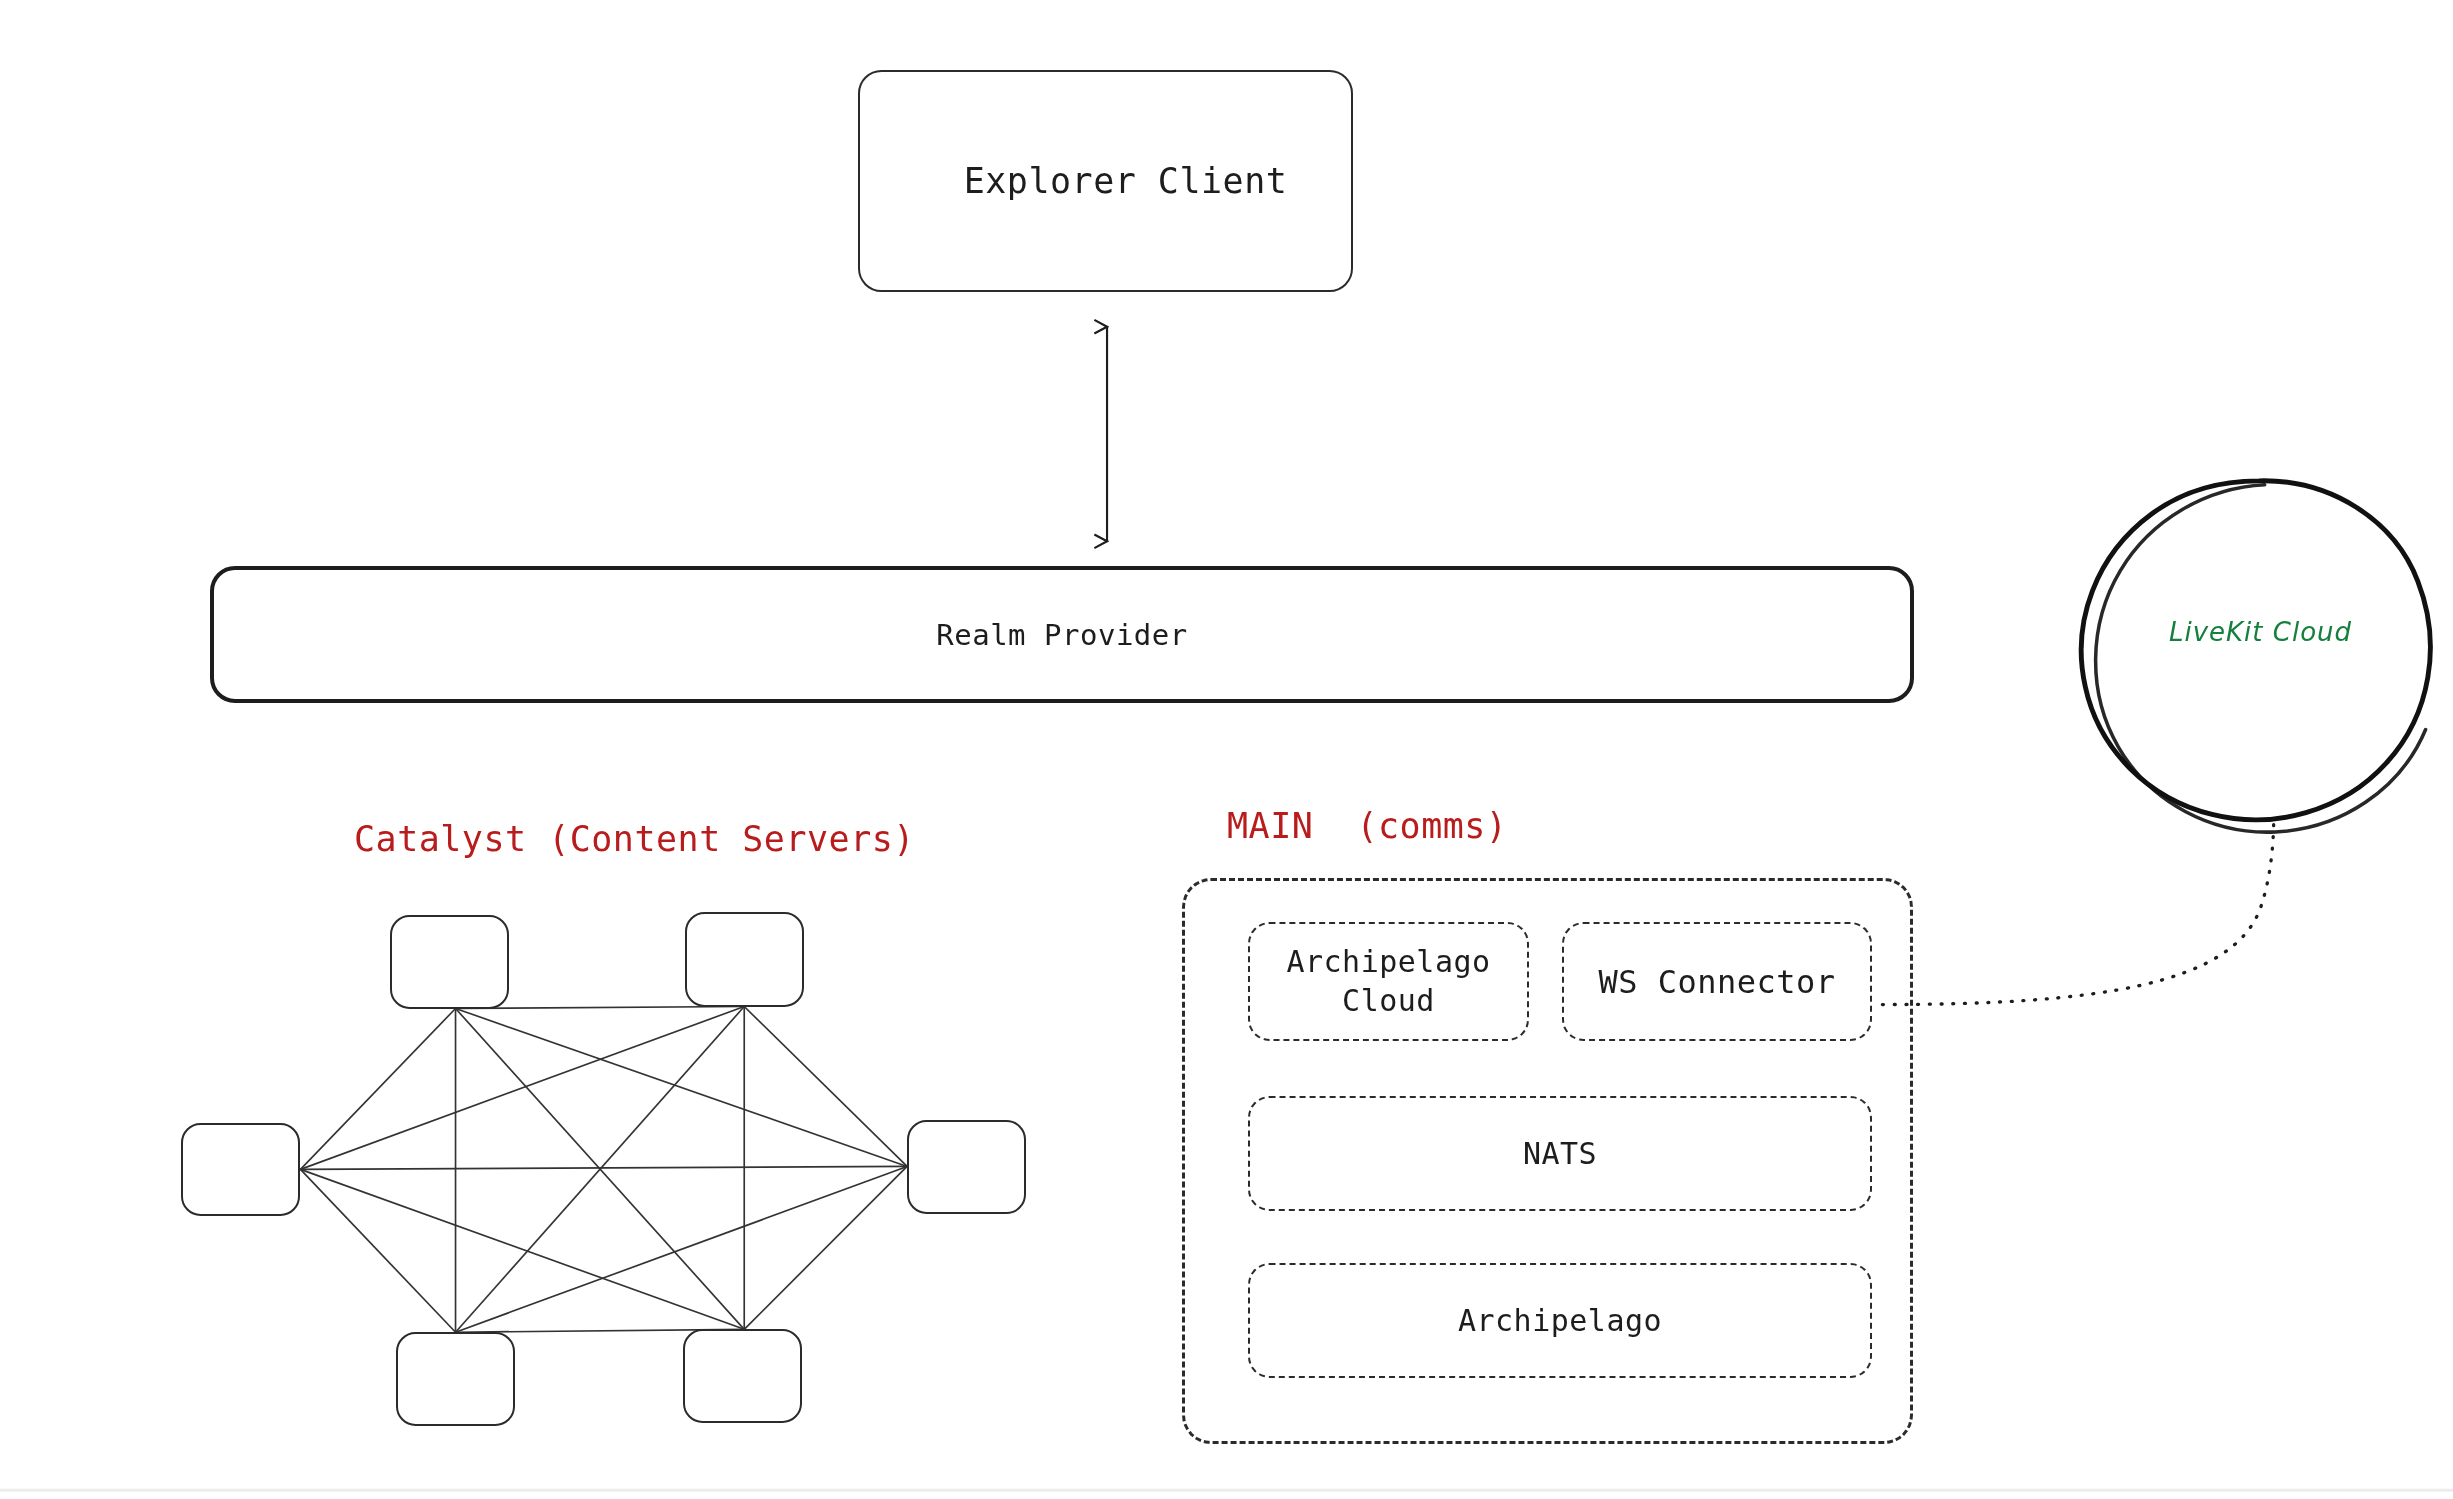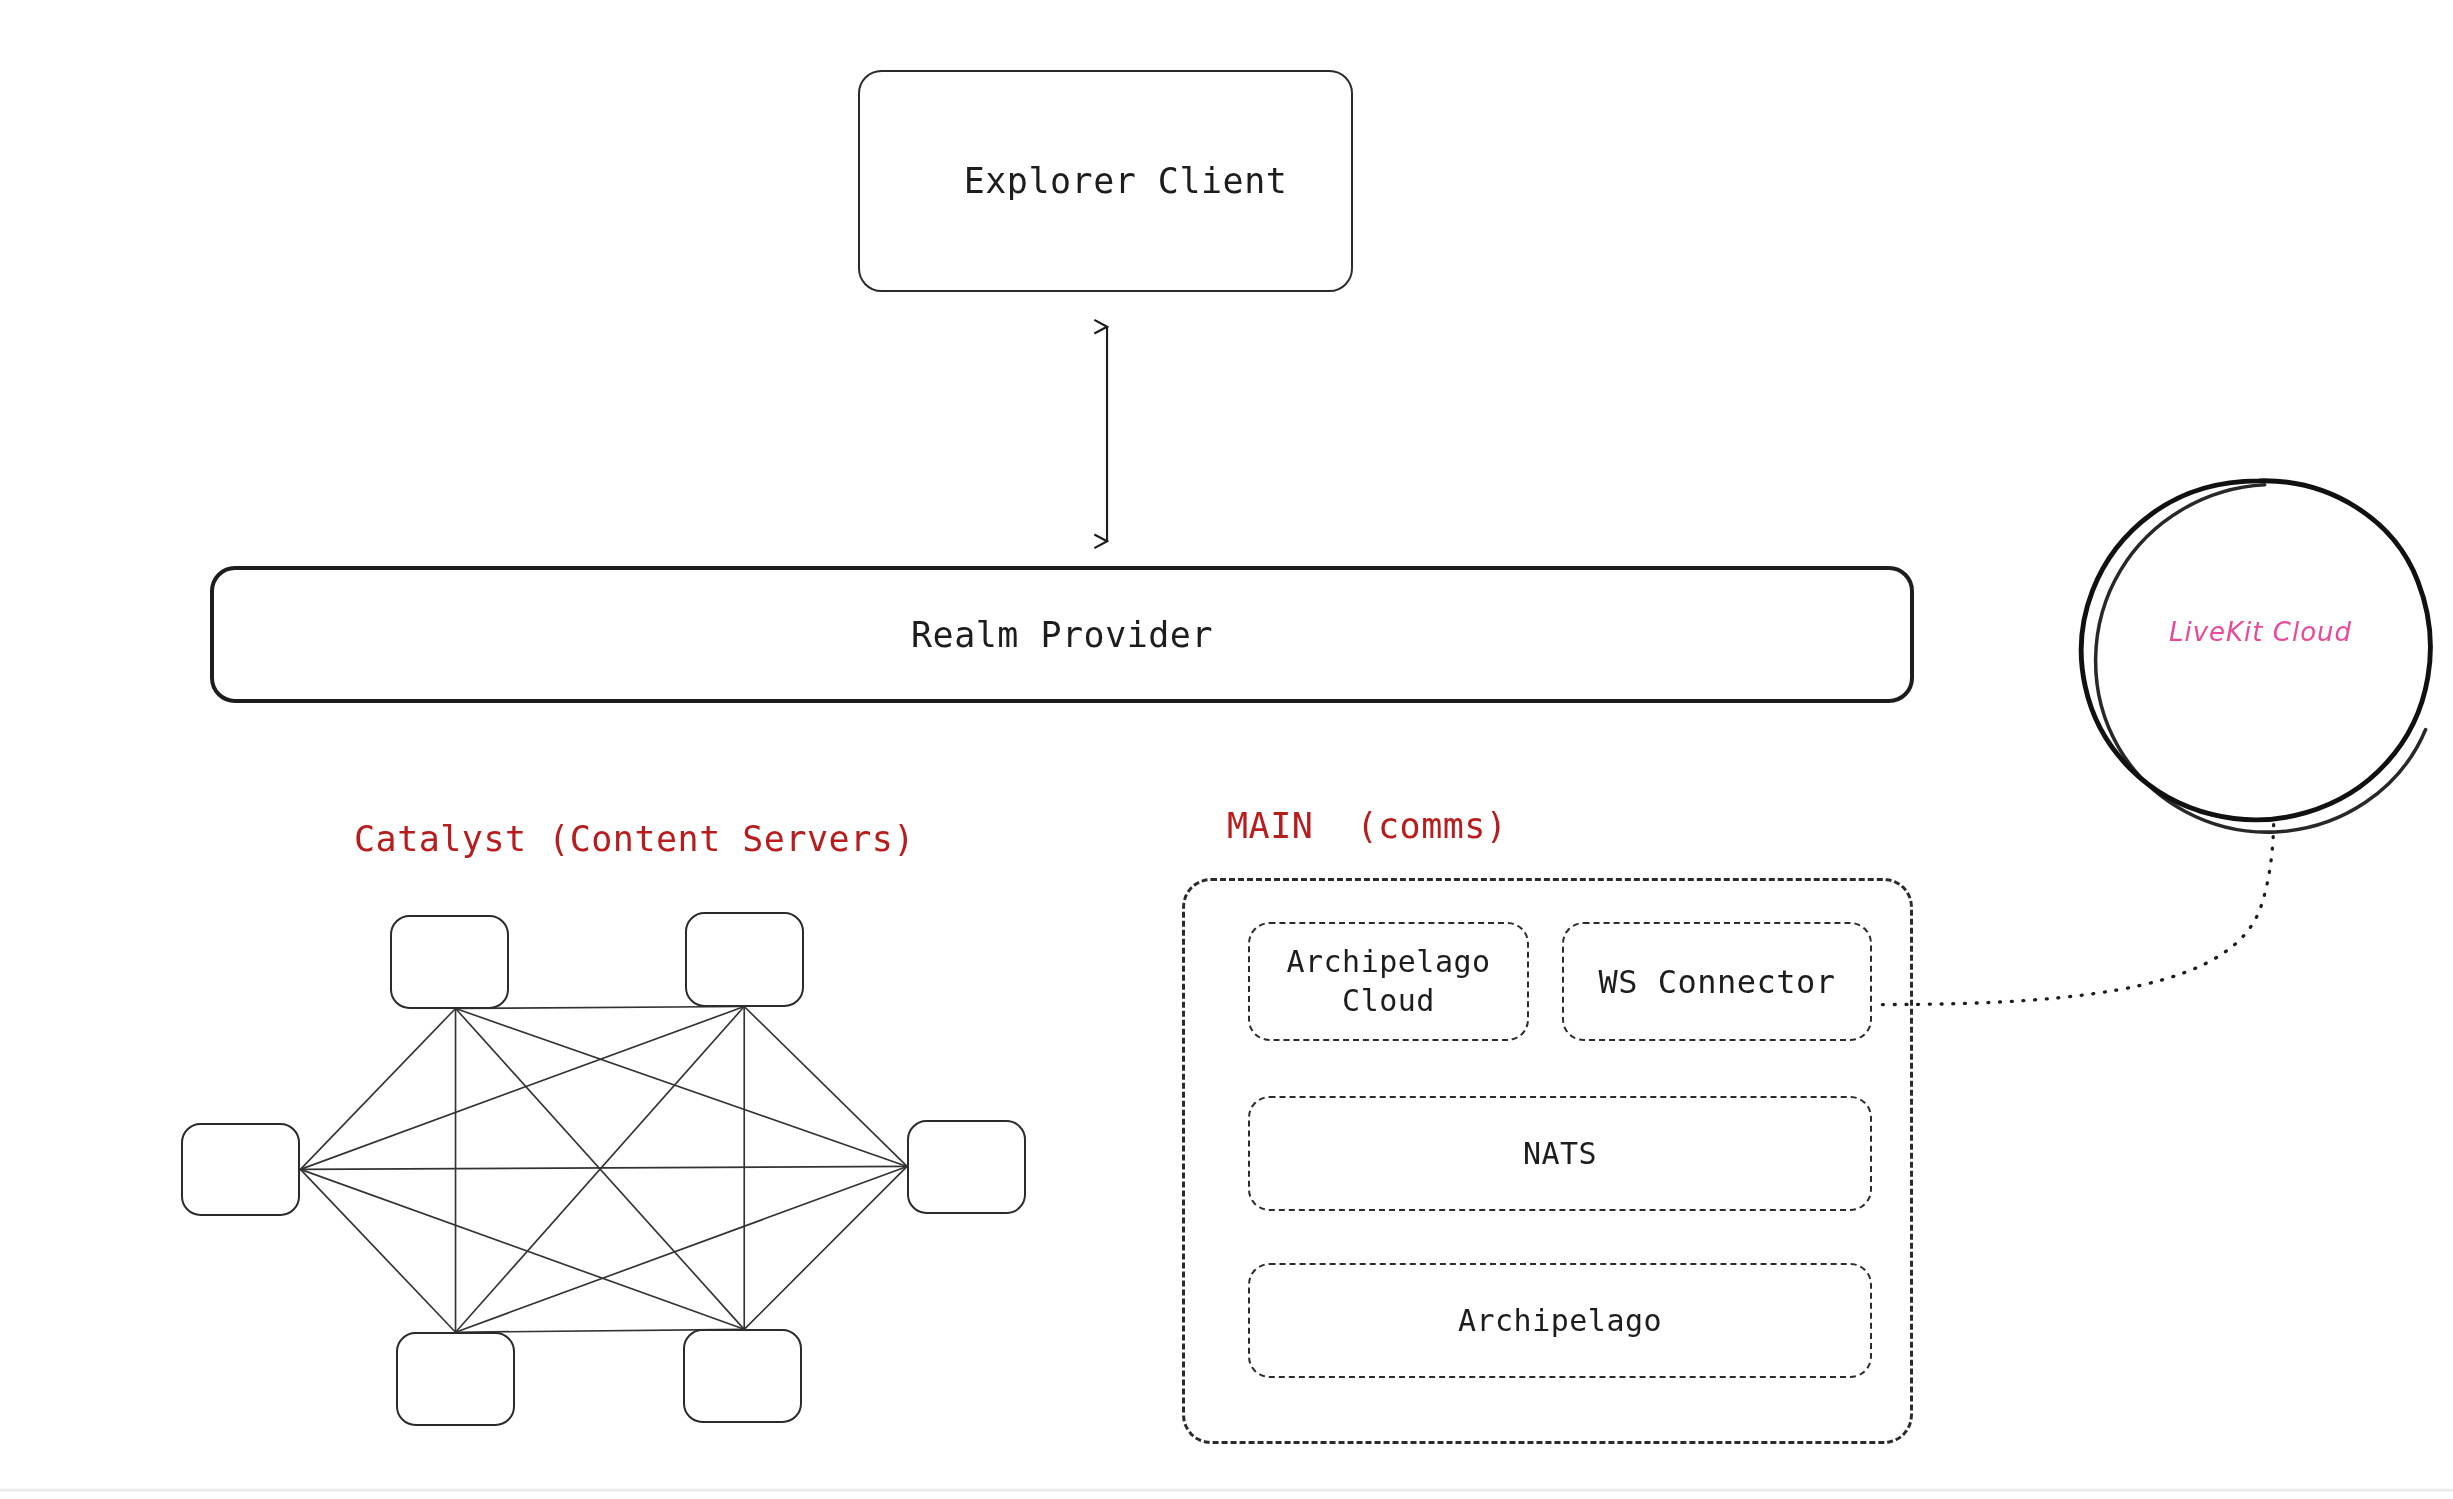--- a/index.html
+++ b/index.html
@@ -56,21 +56,21 @@
     font-family: "DejaVu Sans Mono", monospace;
     font-size: 35px;
     color: #b91c1c;
     white-space: pre;
     letter-spacing: 0.5px;
   }
   .handwritten {
     font-family: "DejaVu Sans", sans-serif;
     font-style: italic;
     font-size: 26px;
-    color: #ec4899;
+    color: #15803d;
     letter-spacing: 1px;
   }
 </style>
 </head>
 <body>
 
 <div id="stage">
 
   <svg class="layer" viewBox="0 0 2516 1538">
     <defs>
@@ -123,21 +123,21 @@
     </g>
 
     <line x1="0" y1="1528" x2="2516" y2="1528" stroke="#ececec" stroke-width="3"></line>
   </svg>
 
   <div class="node-box solid-thin" style="left:858px; top:70px; width:495px; height:222px; border-radius:23.4px;">
     <span class="label-mono" style="font-size:35px;">Explorer Client</span>
   </div>
 
   <div class="node-box solid-thick" style="left:210px; top:566px; width:1704px; height:137px; border-radius:25px;">
-    <span class="label-mono" style="font-size:35px;">Realm Provider</span>
+    <span class="label-mono" style="font-size:29px;">Realm Provider</span>
   </div>
 
   <div style="position:absolute; left:2085px; top:610px; width:351px; height:43px;
               display:flex; align-items:center; justify-content:center;">
     <span class="handwritten">LiveKit Cloud</span>
   </div>
 
   <div class="section-title" style="left:354px; top:819px;">Catalyst (Content Servers)</div>
 
   <div class="node-box solid-thin" style="left:390px; top:915px; width:119px; height:94px; border-radius:19.5px;"></div>

